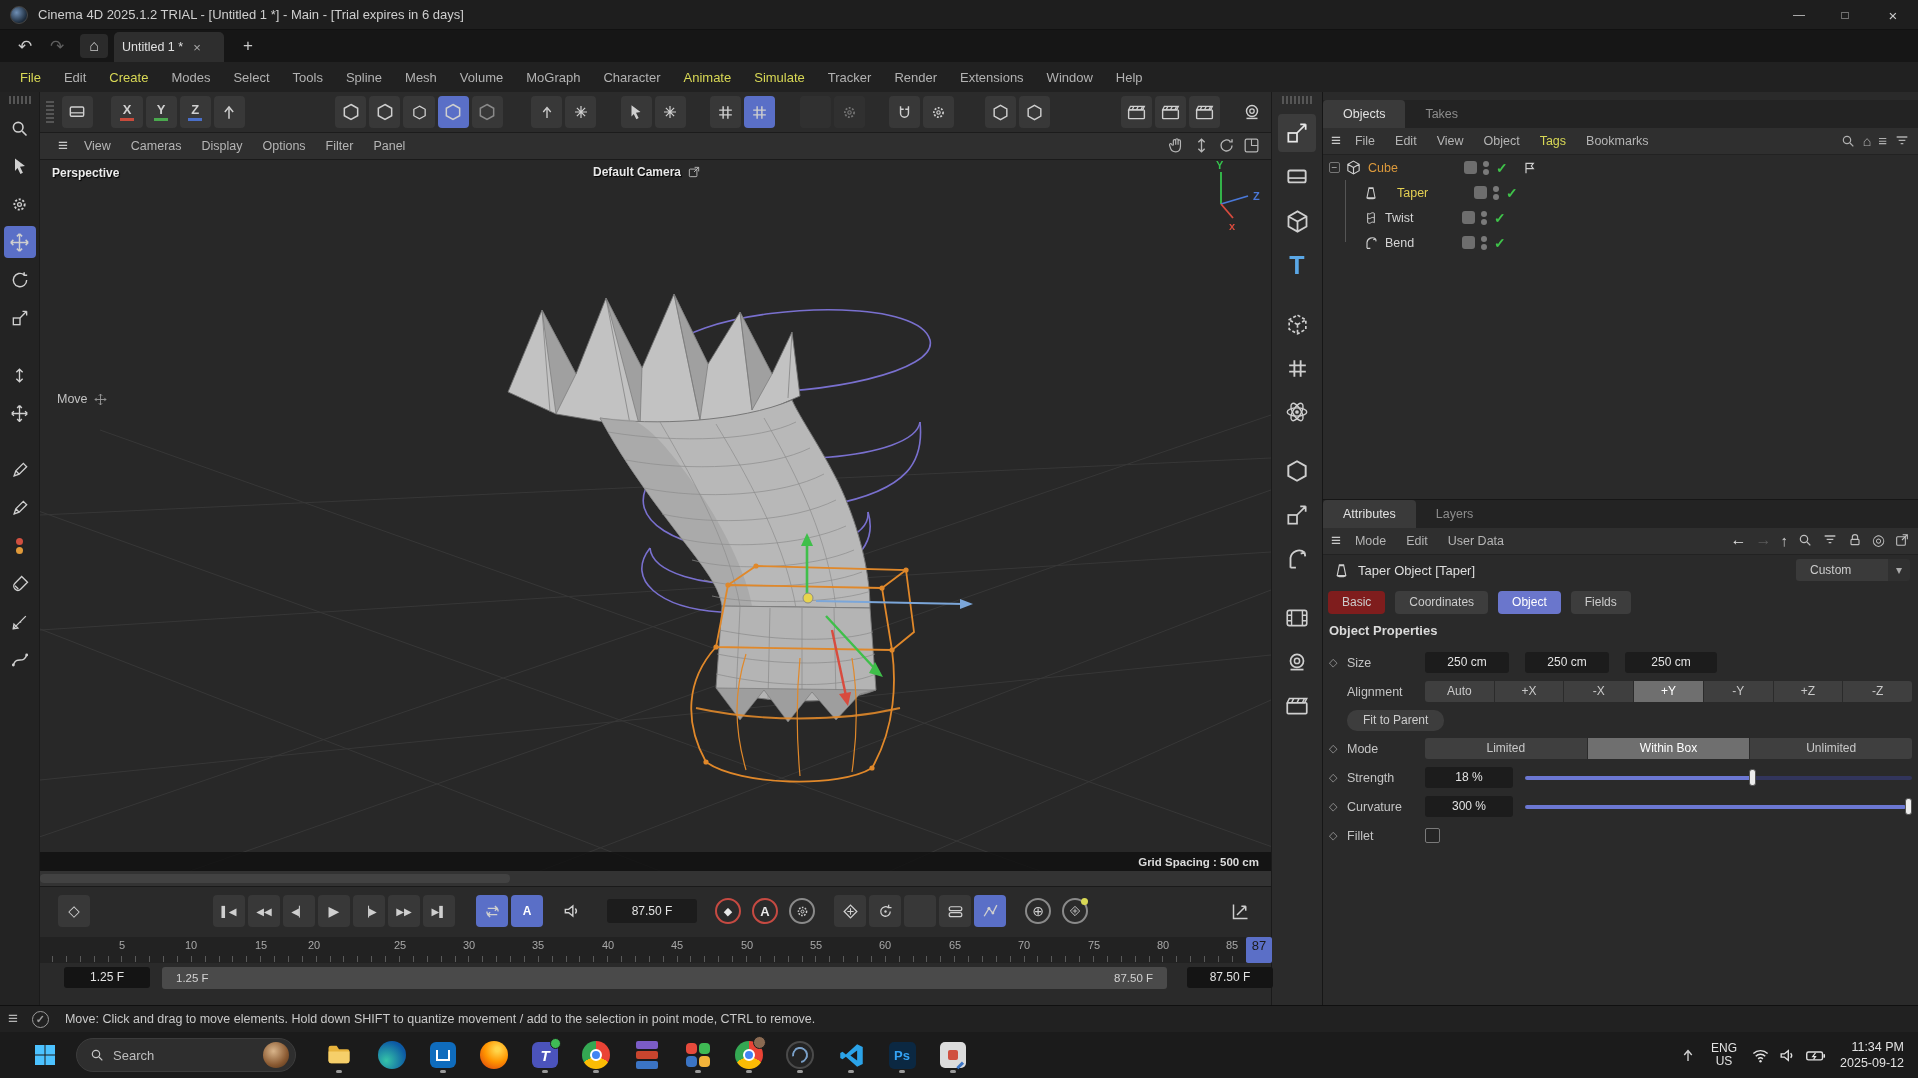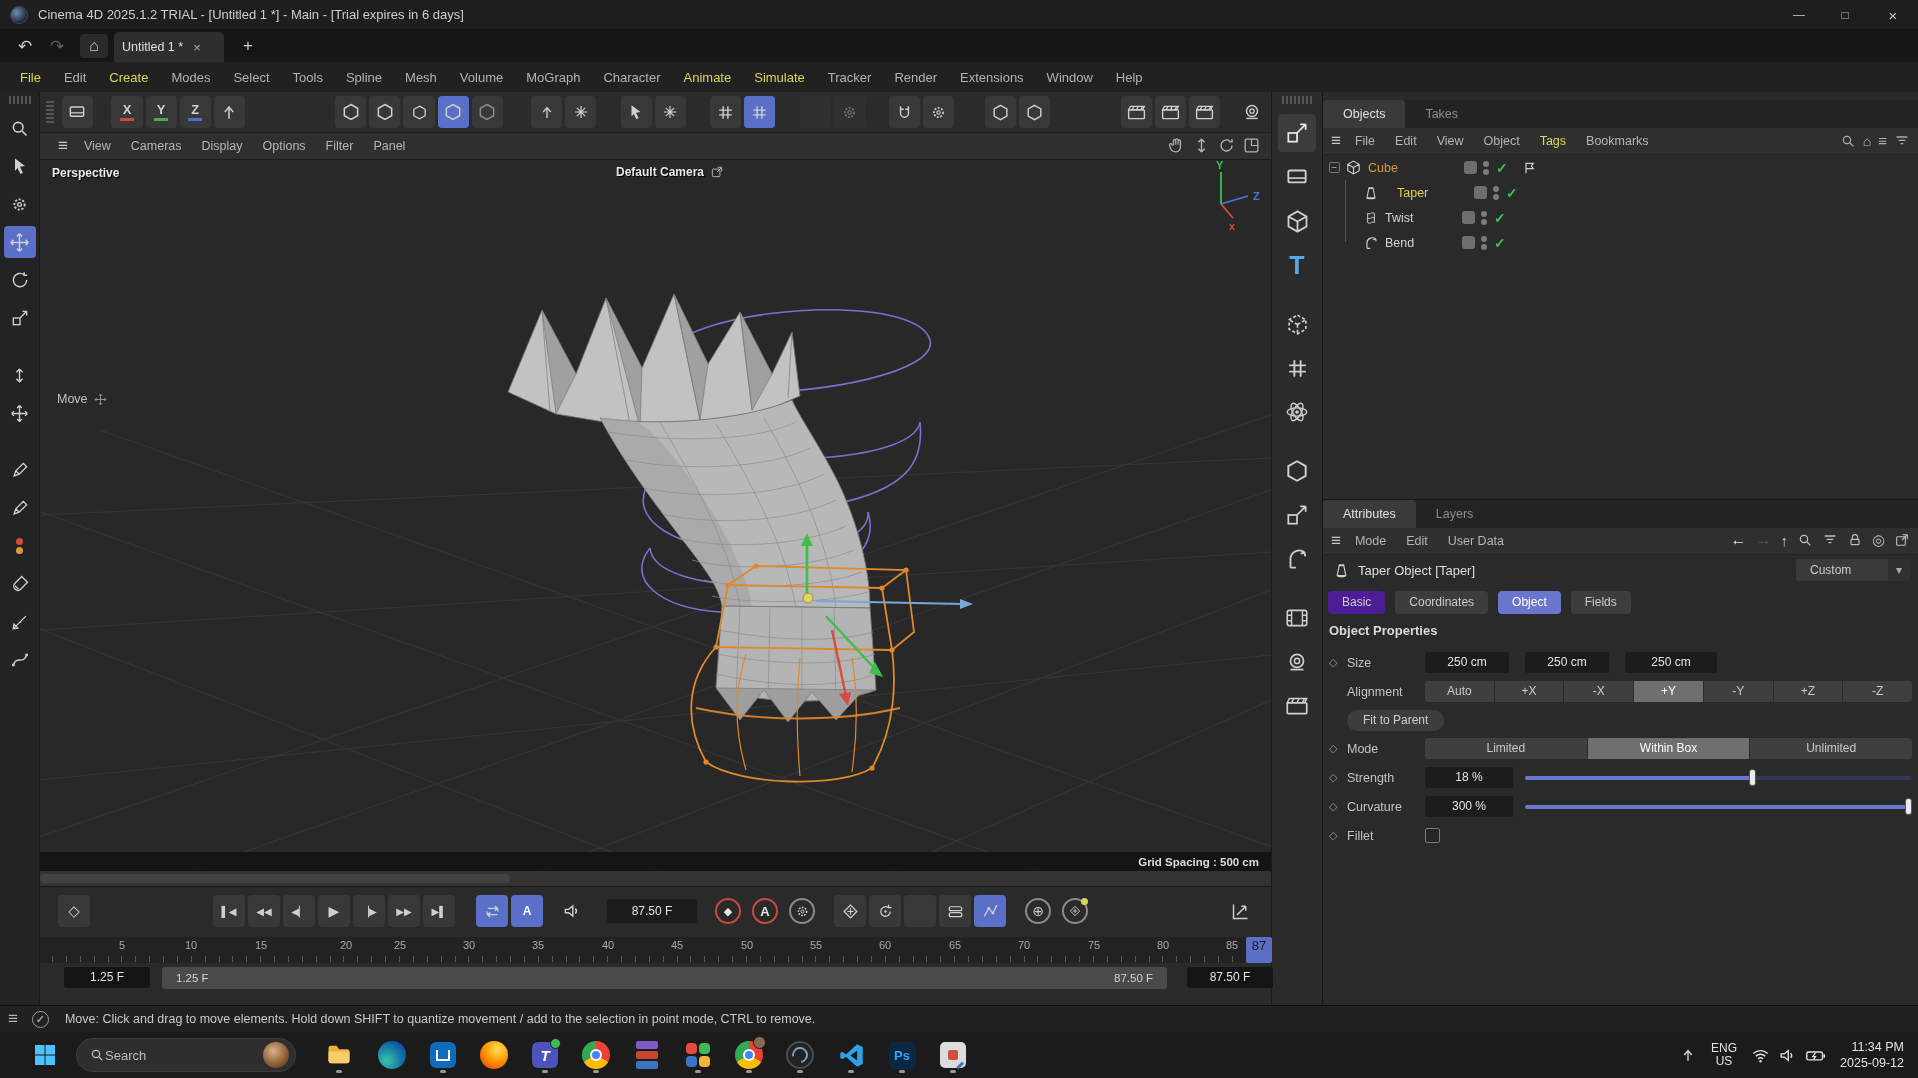--- a/index.html
+++ b/index.html
@@ -578,21 +578,21 @@
       <g font-family="Liberation Sans" font-size="11" font-weight="bold">
         <line x1="1181" y1="44" x2="1181" y2="12" stroke="#35c24d" stroke-width="1.8"></line>
         <line x1="1181" y1="44" x2="1208" y2="36" stroke="#4a78d8" stroke-width="1.8"></line>
         <line x1="1181" y1="44" x2="1193" y2="58" stroke="#d84b3e" stroke-width="1.8"></line>
         <text x="1176" y="9" fill="#35c24d">Y</text>
         <text x="1213" y="40" fill="#4a78d8">Z</text>
         <text x="1189" y="70" fill="#d84b3e">x</text>
       </g>
     </svg>
     <span class="ab" style="left:12px;top:6px;color:#ececec;font-weight:bold;font-size:12px;text-shadow:1px 1px 1px #000">Perspective</span>
-    <span class="ab fx" style="left:576px;top:5px;gap:6px">
+    <span class="ab fx" style="left:553px;top:5px;gap:6px">
       <span style="color:#e8e8e8;font-weight:bold;font-size:12px;text-shadow:1px 1px 1px #000">Default Camera</span>
       <span>
           <svg class="icn" width="14" height="14" style="color:#bbb">
             <use href="#i-openwin"></use>
           </svg>
         </span>
     </span>
     <span class="ab fx" style="left:17px;top:232px;gap:6px">
       <span style="color:#c2c2c2;font-size:12.5px">Move</span>
       <span>
@@ -823,21 +823,21 @@
           <use href="#i-taper"></use>
         </svg>
       </span>
     <span style="color:#dedede;font-size:13px;margin-left:8px">Taper Object [Taper]</span>
     <div class="ab fx" style="right:8px;top:4px;height:22px">
       <span style="background:#3a3a3a;border-radius:3px 0 0 3px;height:22px;line-height:22px;padding:0 14px;min-width:92px;color:#ccc">Custom</span>
       <span style="background:#303030;border-radius:0 3px 3px 0;height:22px;line-height:22px;width:22px;text-align:center;color:#aaa">▾</span>
     </div>
   </div>
   <div class="ab fx" style="left:5px;top:498px;height:24px;gap:10px">
-    <span style="background:#4c1d95;border-radius:4px;padding:0 14px;line-height:23px;color:#ccc">Basic</span>
+    <span style="background:#7f1d1d;border-radius:4px;padding:0 14px;line-height:23px;color:#ccc">Basic</span>
     <span style="background:#3d3d3d;border-radius:4px;padding:0 14px;line-height:23px;color:#ccc">Coordinates</span>
     <span style="background:#6a76cc;border-radius:4px;padding:0 14px;line-height:23px;color:#fff">Object</span>
     <span style="background:#3d3d3d;border-radius:4px;padding:0 14px;line-height:23px;color:#ccc">Fields</span>
   </div>
   <span class="ab" style="left:6px;top:531px;color:#dadada;font-size:13px;font-weight:bold">Object Properties</span>
 
   <div class="ab fx" style="left:6px;top:560px;width:583px;height:21px">
     <span class="dia">◇</span>
     <span class="rowlab" style="width:78px">Size</span>
     <span class="vbox" style="width:84px;margin-right:16px">250 cm</span>
@@ -965,21 +965,21 @@
         <svg class="icn" width="21" height="21">
           <use href="#i-ramp"></use>
         </svg>
       </span>
   </div>
 
   <div class="ab" style="left:0;top:50px;width:1231px;height:26px;background:#222">
     <span class="num" style="left:82px">5</span>
     <span class="num" style="left:151px">10</span>
     <span class="num" style="left:221px">15</span>
-    <span class="num" style="left:306px">20</span>
+    <span class="num" style="left:274px">20</span>
     <span class="num" style="left:360px">25</span>
     <span class="num" style="left:429px">30</span>
     <span class="num" style="left:498px">35</span>
     <span class="num" style="left:568px">40</span>
     <span class="num" style="left:637px">45</span>
     <span class="num" style="left:707px">50</span>
     <span class="num" style="left:776px">55</span>
     <span class="num" style="left:845px">60</span>
     <span class="num" style="left:915px">65</span>
     <span class="num" style="left:984px">70</span>
@@ -1013,21 +1013,21 @@
 <div class="ab fx" style="left:0;top:1032px;width:1918px;height:46px;background:#1b1b1b">
   <span class="fx" style="margin-left:28px;width:34px;height:34px;justify-content:center">
     <svg width="24" height="24" viewBox="0 0 24 24">
         <rect x="2" y="2" width="9.5" height="9.5" fill="#4cc2ff"></rect>
         <rect x="12.5" y="2" width="9.5" height="9.5" fill="#4cc2ff"></rect>
         <rect x="2" y="12.5" width="9.5" height="9.5" fill="#4cc2ff"></rect>
         <rect x="12.5" y="12.5" width="9.5" height="9.5" fill="#4cc2ff"></rect>
       </svg>
   </span>
   <div class="fx" style="margin-left:14px;width:220px;height:34px;background:#2e2e2e;border:1px solid #3c3c3c;border-radius:17px;padding:0 6px 0 12px;justify-content:space-between">
-    <span class="fx" style="gap:0">
+    <span class="fx" style="gap:8px">
       <svg class="icn" width="16" height="16" style="color:#c5c5c5">
           <use href="#i-search"></use>
         </svg>
       <span style="color:#bdbdbd;font-size:13px">Search</span>
     </span>
     <span style="width:26px;height:26px;border-radius:50%;background:radial-gradient(circle at 40% 35%,#d8b48a,#8a5a32 60%,#4a2e18)"></span>
   </div>
   <div class="fx" style="margin-left:26px;gap:21px">
     <span class="fx" style="position:relative;width:34px;height:40px;justify-content:center">
         <svg width="28" height="28" viewBox="0 0 24 24">

